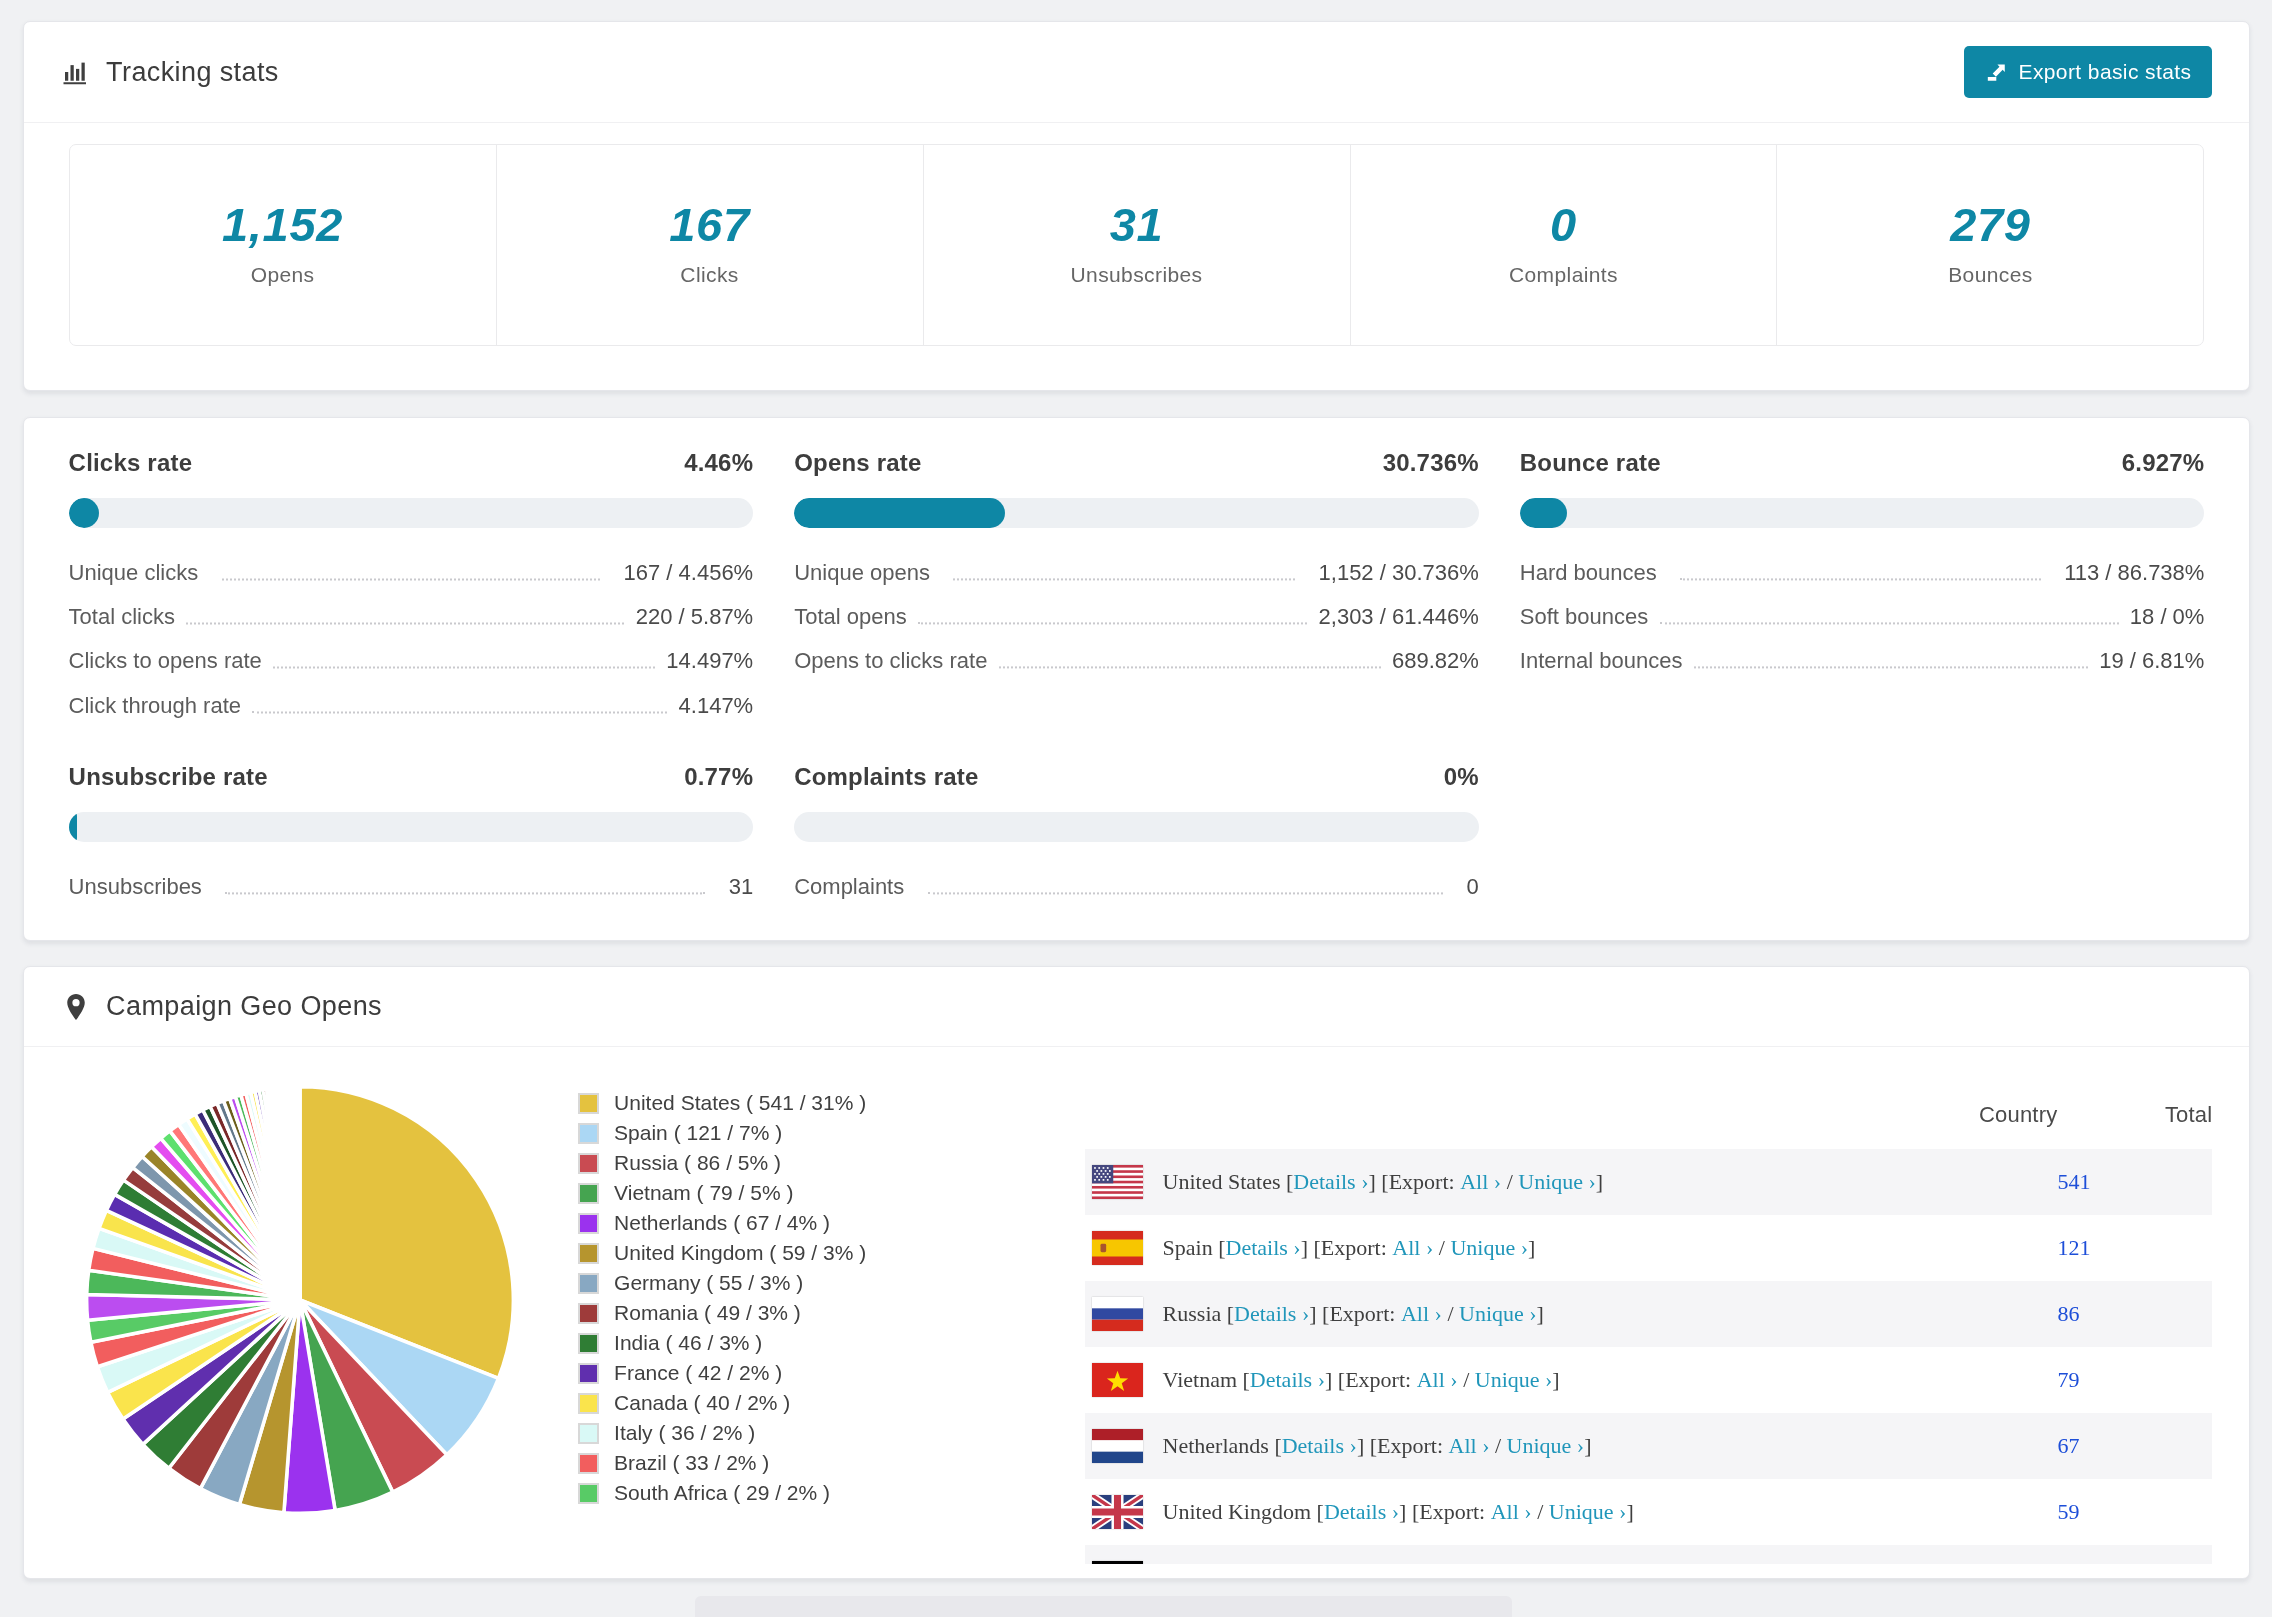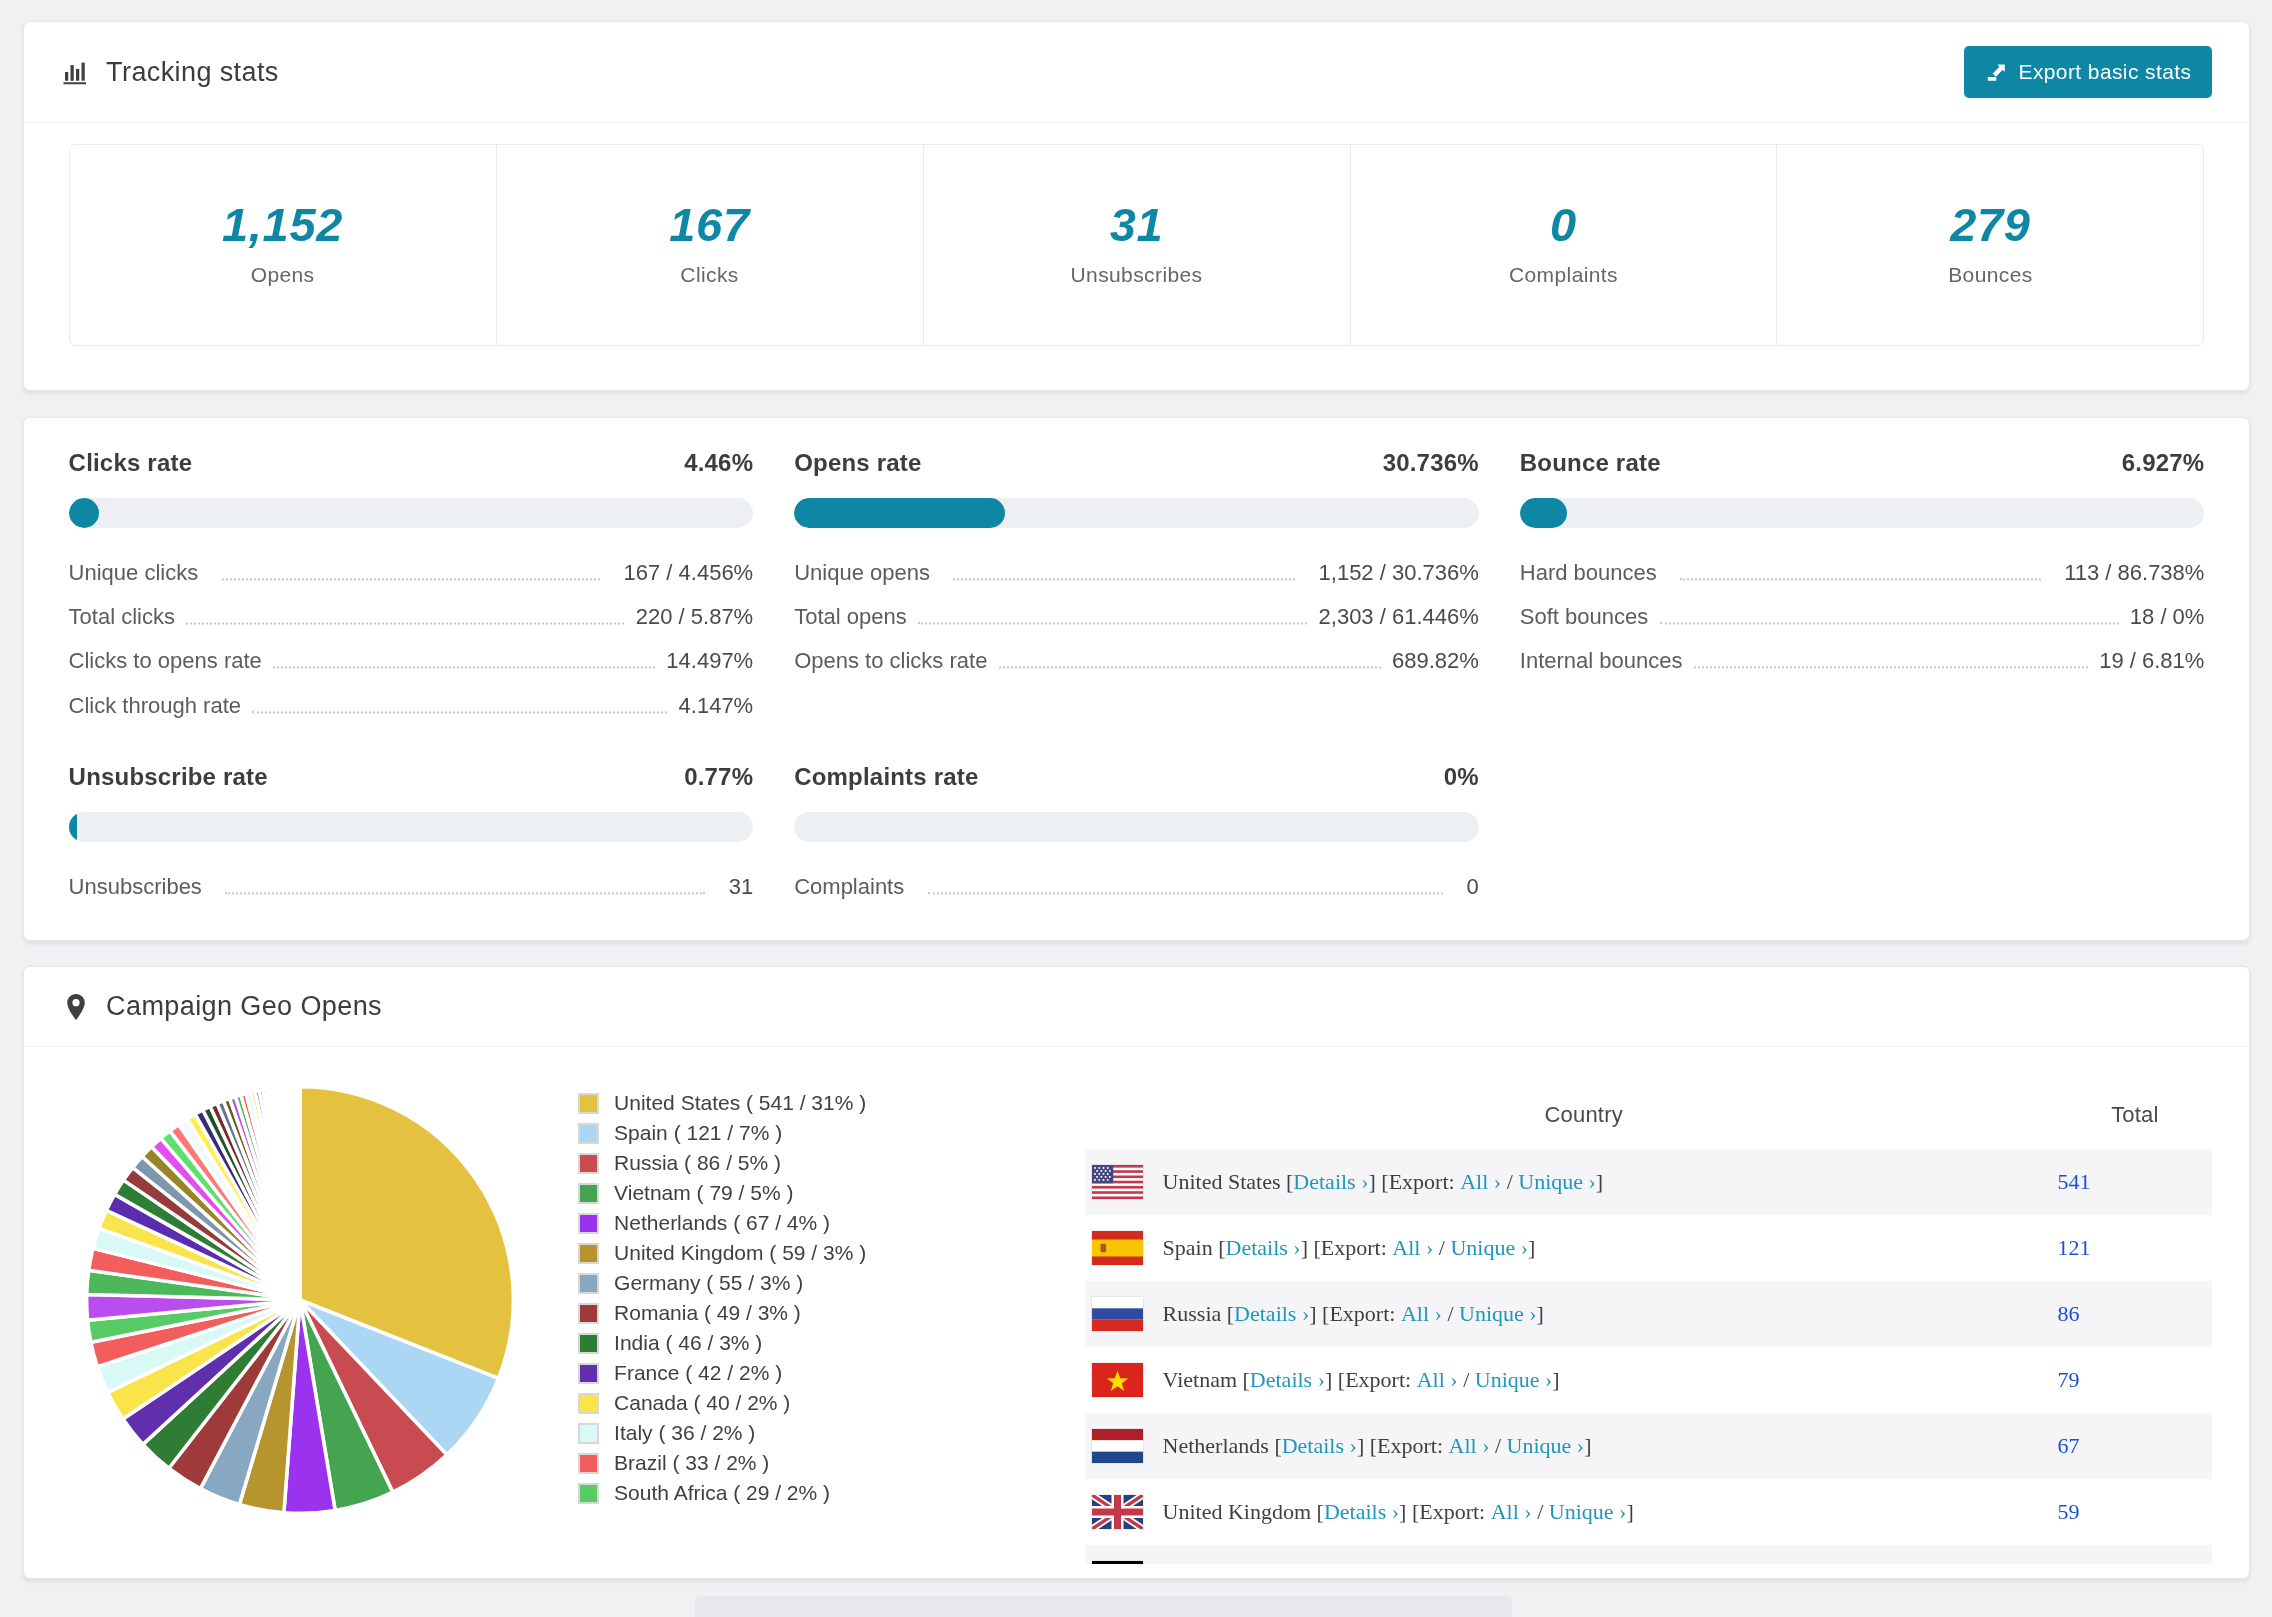--- a/index.html
+++ b/index.html
@@ -39,21 +39,21 @@
   .stat-val { color:#4a4a4a; white-space:nowrap; }
   
   .geo-card { height:613px; }
   .geo-content { display:flex; padding:34px 37px 0; }
   .pie-wrap { width:452px; padding-left:20px; flex:0 0 auto; }
   .legend { width:395px; margin-left:65px; padding-top:7px; flex:0 0 auto; }
   .legend-item { display:flex; align-items:center; height:30px; font-size:21px; color:#404040; cursor:pointer; }
   .swatch { width:21px; height:21px; border:2.1px solid #d8d8d8; margin-right:15.5px; flex:0 0 auto; }
   .geo-table-wrap { flex:1; margin-left:112px; height:483px; overflow:hidden; }
   table.geo { width:100%; border-collapse:collapse; font-size:22px; }
-  table.geo th { text-align:center; font-weight:normal; color:#4a4a4a; padding:21px 0 21px 25.4px; letter-spacing:0.2px; }
+  table.geo th { text-align:right; font-weight:normal; color:#4a4a4a; padding:21px 0 21px 25.4px; letter-spacing:0.2px; }
   table.geo th.col-total { width:155px; padding-left:0; }
   table.geo td { padding:0; height:66px;font-family:Liberation Serif, serif; }
   table.geo tr.odd { background:#f5f5f7; }
   .country-cell { display:flex; align-items:center; padding-left:7px; }
   .flag { width:51px; height:34px; margin-right:20px; flex:0 0 auto; box-shadow:0 0 1.4px rgba(0,0,0,.25); }
   .flag svg { display:block; width:100%; height:100%; }
   .geo-link { color:#2096ba; text-decoration:none; cursor:pointer; }
   .dark { color:#3f3f3f; }
   .total-cell { color:#1d4ed8; }
   

